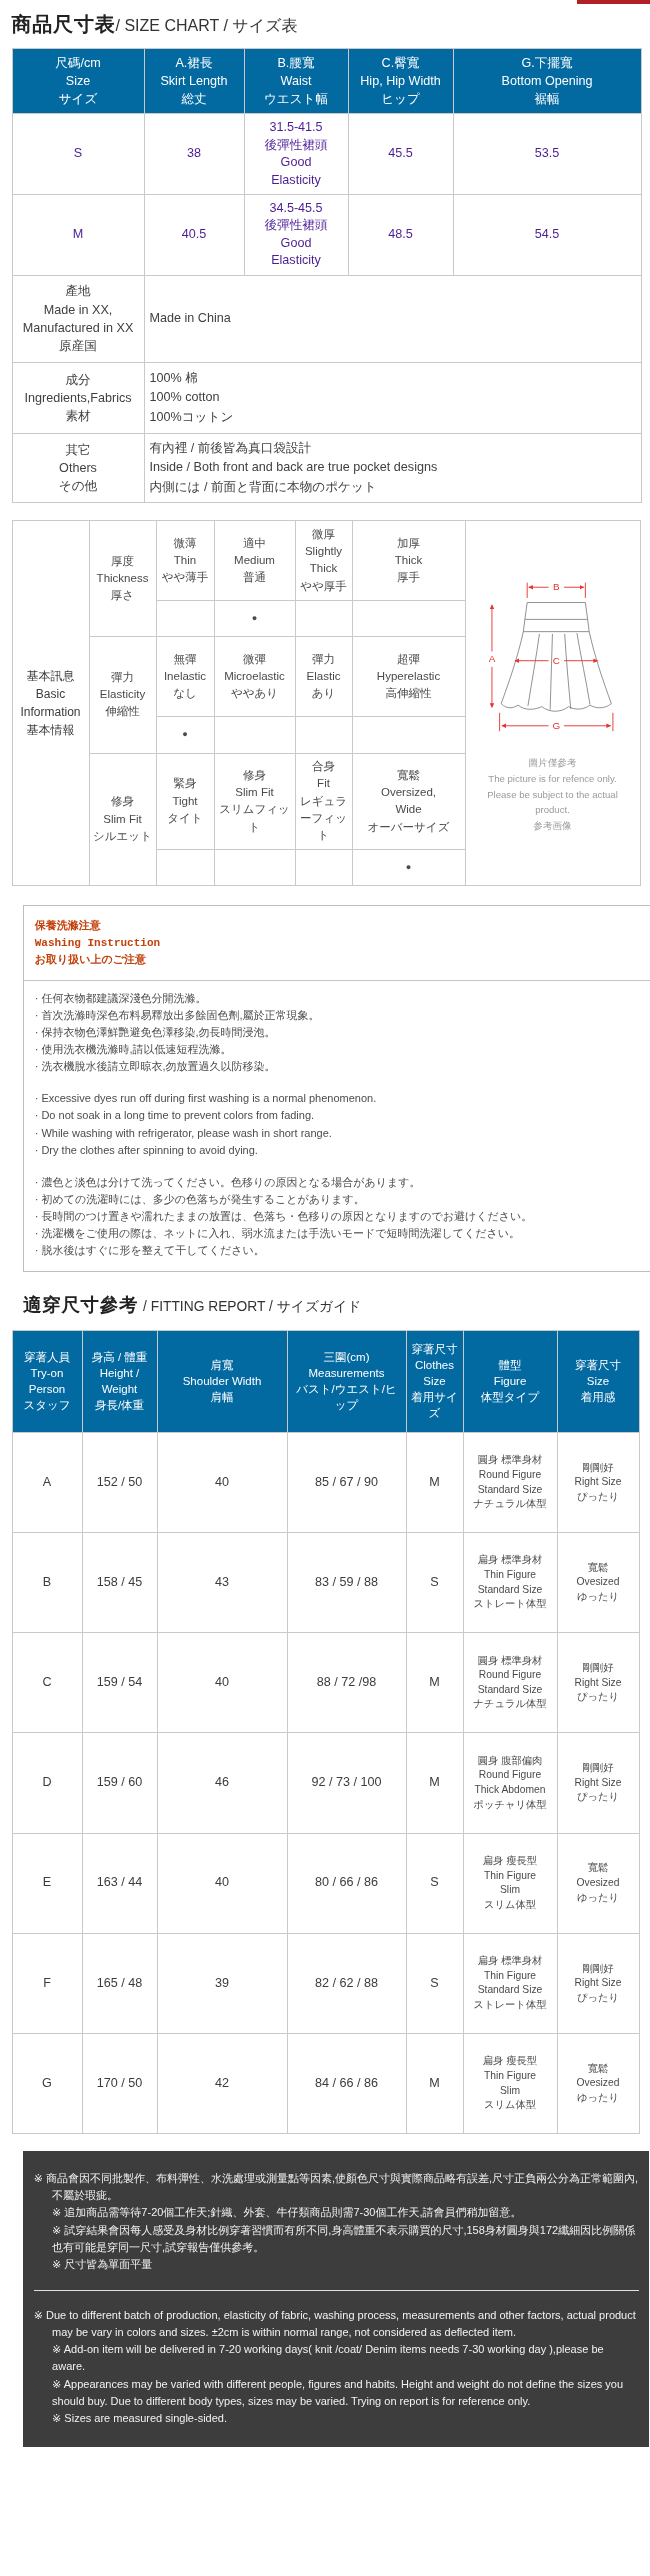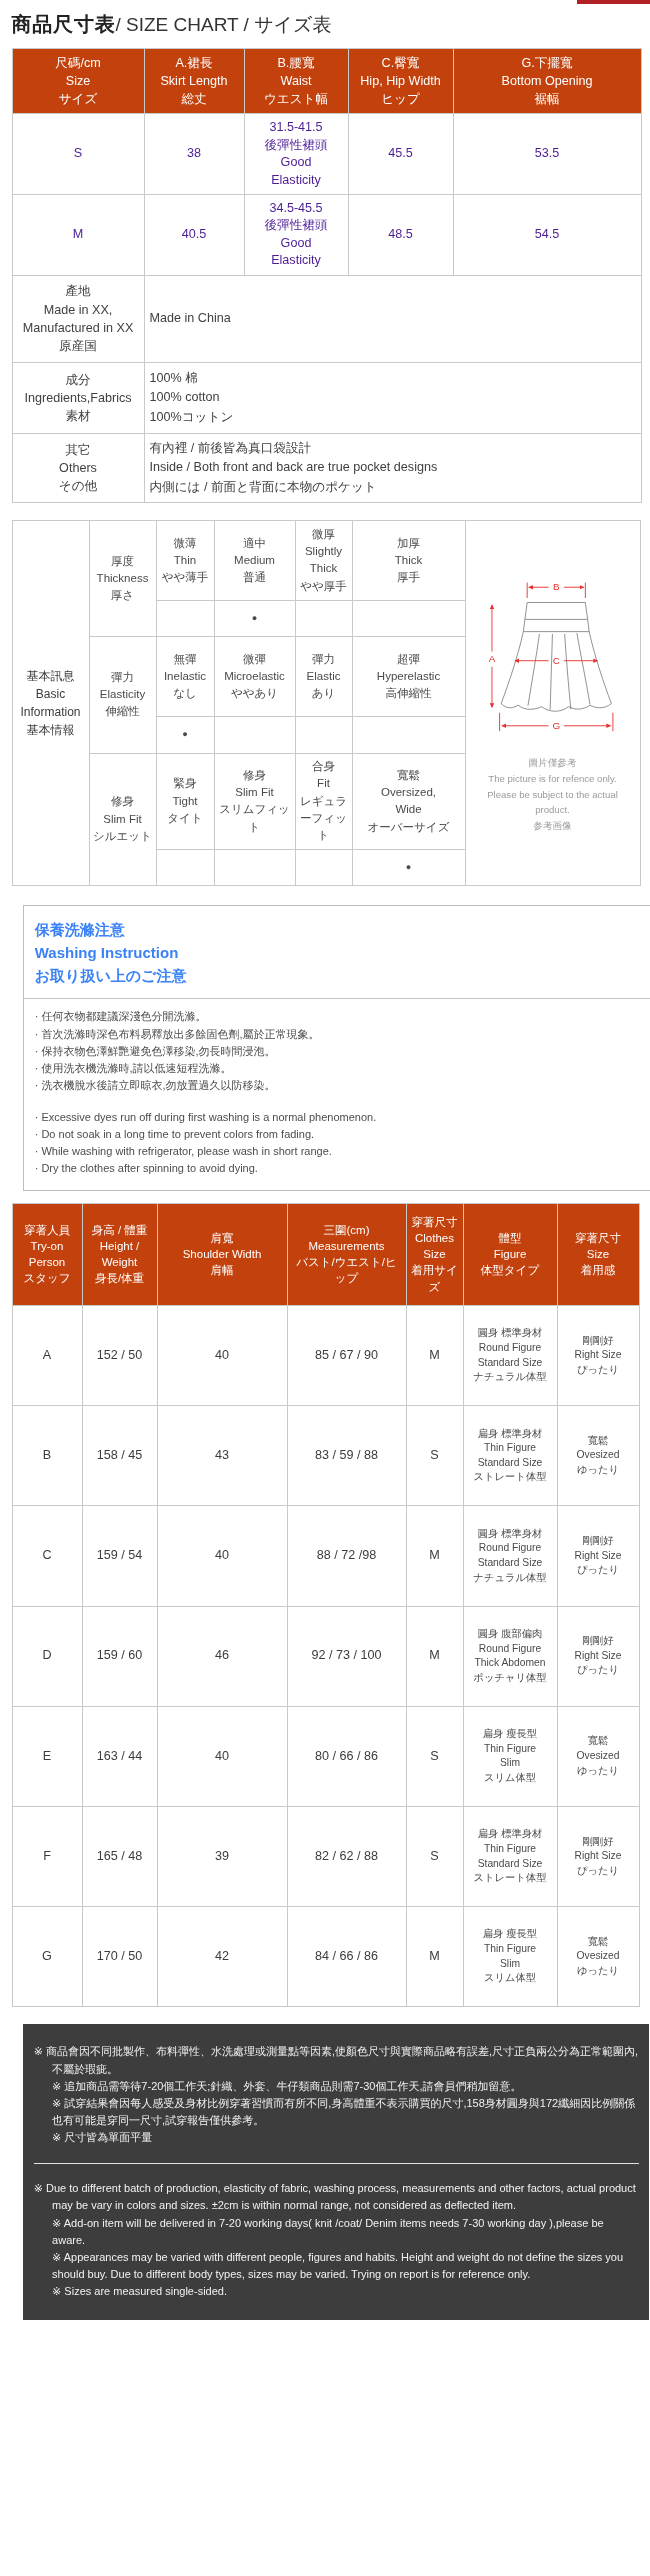--- a/index.html
+++ b/index.html
@@ -2,44 +2,44 @@
 <html style="font-size:12.3px"><head>
 <meta charset="utf-8">
 <style>
   html,body{margin:0;padding:0;background:#ffffff;}
   body{font-family:"Liberation Sans","DejaVu Sans",sans-serif;}
   .page{position:relative;width:651px;height:2576px;overflow:hidden;background:#fff;color:#404040;}
   .redbar{position:absolute;top:0;left:577px;width:74px;height:3.8px;background:#b02025;}
   .inner{padding:10.7px 11.5px 0 11.5px;}
   .h-title{font-size:19px;color:#222;}
   .h-title .zh{font-weight:bold;font-size:20px;letter-spacing:0.8px;margin-top:40px;}
-  .h-title .rest{font-size:19px;color:#333;}
+  .h-title .rest{font-size:16px;color:#333;}
   .info{margin-top:6.1px;font-size:12px;line-height:1.55;color:#3f3f3f;white-space:pre-line;}
   table{border-collapse:collapse;table-layout:fixed;width:628px;}
   td{border:0.8px solid #c9c9c9;text-align:center;vertical-align:middle;white-space:pre-line;padding:4.6px 3.1px;}
-  .dark{background:#c2410c;color:#ffffff;}
+  .dark{background:#0369a1;color:#ffffff;}
   .size-tbl{margin-top:10.7px;font-size:12.6px;}
   .size-tbl td.hd{height:49px;line-height:1.45;font-size:12.6px;}
   .size-tbl td.val{height:60px;line-height:1.4;color:#4c1d95;margin-left:44px;}
   .size-tbl td.meta-label{line-height:1.45;}
   .size-tbl td.meta-value{text-align:left;padding-left:5px;line-height:1.55;}
   .r-made td{height:77px;}
   .r-ing td{height:61px;margin-top:28px;}
   .r-oth td{height:51px;}
   .basic-tbl{margin-top:17px;font-size:11.5px;}
   .basic-tbl td{line-height:1.5;color:#4a4a4a;}
   .basic-tbl .grp{font-size:12px;color:#3c3c3c;}
   .basic-tbl .opt{height:70px;}
   .basic-tbl .fitrow .opt{height:86px;}
   .dotcell{height:26px;color:#909090;font-size:9.2px;}
   .diagram-cell{vertical-align:top;padding-top:20px;}
   .diagram-note{margin-top:7.7px;color:#9b9b9b;font-size:9.6px;line-height:1.65;white-space:pre-line;}
   .skirt{stroke:#7d7d7d;fill:none;stroke-width:1.1;}
   .wash-box{margin:18.4px 11.5px 0 11.5px;width:626px;border:0.8px solid #bdbdbd;}
-  .wash-title{padding:12.3px 10.7px 10.7px 10.7px;font-size:15px;font-weight:bold;color:#3b82f6;line-height:1.55;white-space:pre-line;border-bottom:0.8px solid #c4c4c4;}
+  .wash-title{padding:12.3px 10.7px 10.7px 10.7px;font-size:11px;font-weight:bold;color:#c2410c;line-height:1.55;white-space:pre-line;border-bottom:0.8px solid #c4c4c4;font-family:Liberation Mono, monospace;}
   .wash-body{padding:9.2px 10.7px 12.3px 10.7px;font-size:11px;color:#4c4c4c;line-height:1.55;}
   .wash-group{margin:0 0 15.3px 0;}
   .wash-group:last-child{margin-bottom:0;}
   .wash-line{white-space:pre-line;}
   .fit-title{margin:20px 11.5px 0 11.5px;font-size:17.6px;color:#222;}
   .fit-title .zh{font-weight:bold;font-size:18.4px;letter-spacing:0.8px;}
   .fit-title .rest{font-size:13.8px;color:#333;}
   .fit-tbl{margin-top:12.3px;font-size:12.3px;}
   .fit-tbl td.hd{height:92px;line-height:1.4;font-size:11.5px;}
   .fit-tbl td{line-height:1.4;}
@@ -272,23 +272,29 @@
       <div class="wash-body">
         <div class="wash-group wash-line">· 任何衣物都建議深淺色分開洗滌。
 · 首次洗滌時深色布料易釋放出多餘固色劑,屬於正常現象。
 · 保持衣物色澤鮮艷避免色澤移染,勿長時間浸泡。
 · 使用洗衣機洗滌時,請以低速短程洗滌。
 · 洗衣機脫水後請立即晾衣,勿放置過久以防移染。</div>
         <div class="wash-group wash-line">· Excessive dyes run off during first washing is a normal phenomenon.
 · Do not soak in a long time to prevent colors from fading.
 · While washing with refrigerator, please wash in short range.
 · Dry the clothes after spinning to avoid dying.</div>
+        <div class="wash-group wash-line">· 濃色と淡色は分けて洗ってください。色移りの原因となる場合があります。
+· 初めての洗濯時には、多少の色落ちが発生することがあります。
+· 長時間のつけ置きや濡れたままの放置は、色落ち・色移りの原因となりますのでお避けください。
+· 洗濯機をご使用の際は、ネットに入れ、弱水流または手洗いモードで短時間洗濯してください。
+· 脱水後はすぐに形を整えて干してください。</div>
       </div>
     </div>
 
+    <div class="fit-title"><span class="zh">適穿尺寸參考</span> <span class="rest">/ FITTING REPORT / サイズガイド</span></div>
 
     <table class="fit-tbl">
       <colgroup>
           <col style="width:70px">
           <col style="width:75px">
           <col style="width:130px">
           <col style="width:119px">
           <col style="width:57px">
           <col style="width:94px">
           <col style="width:82px">

